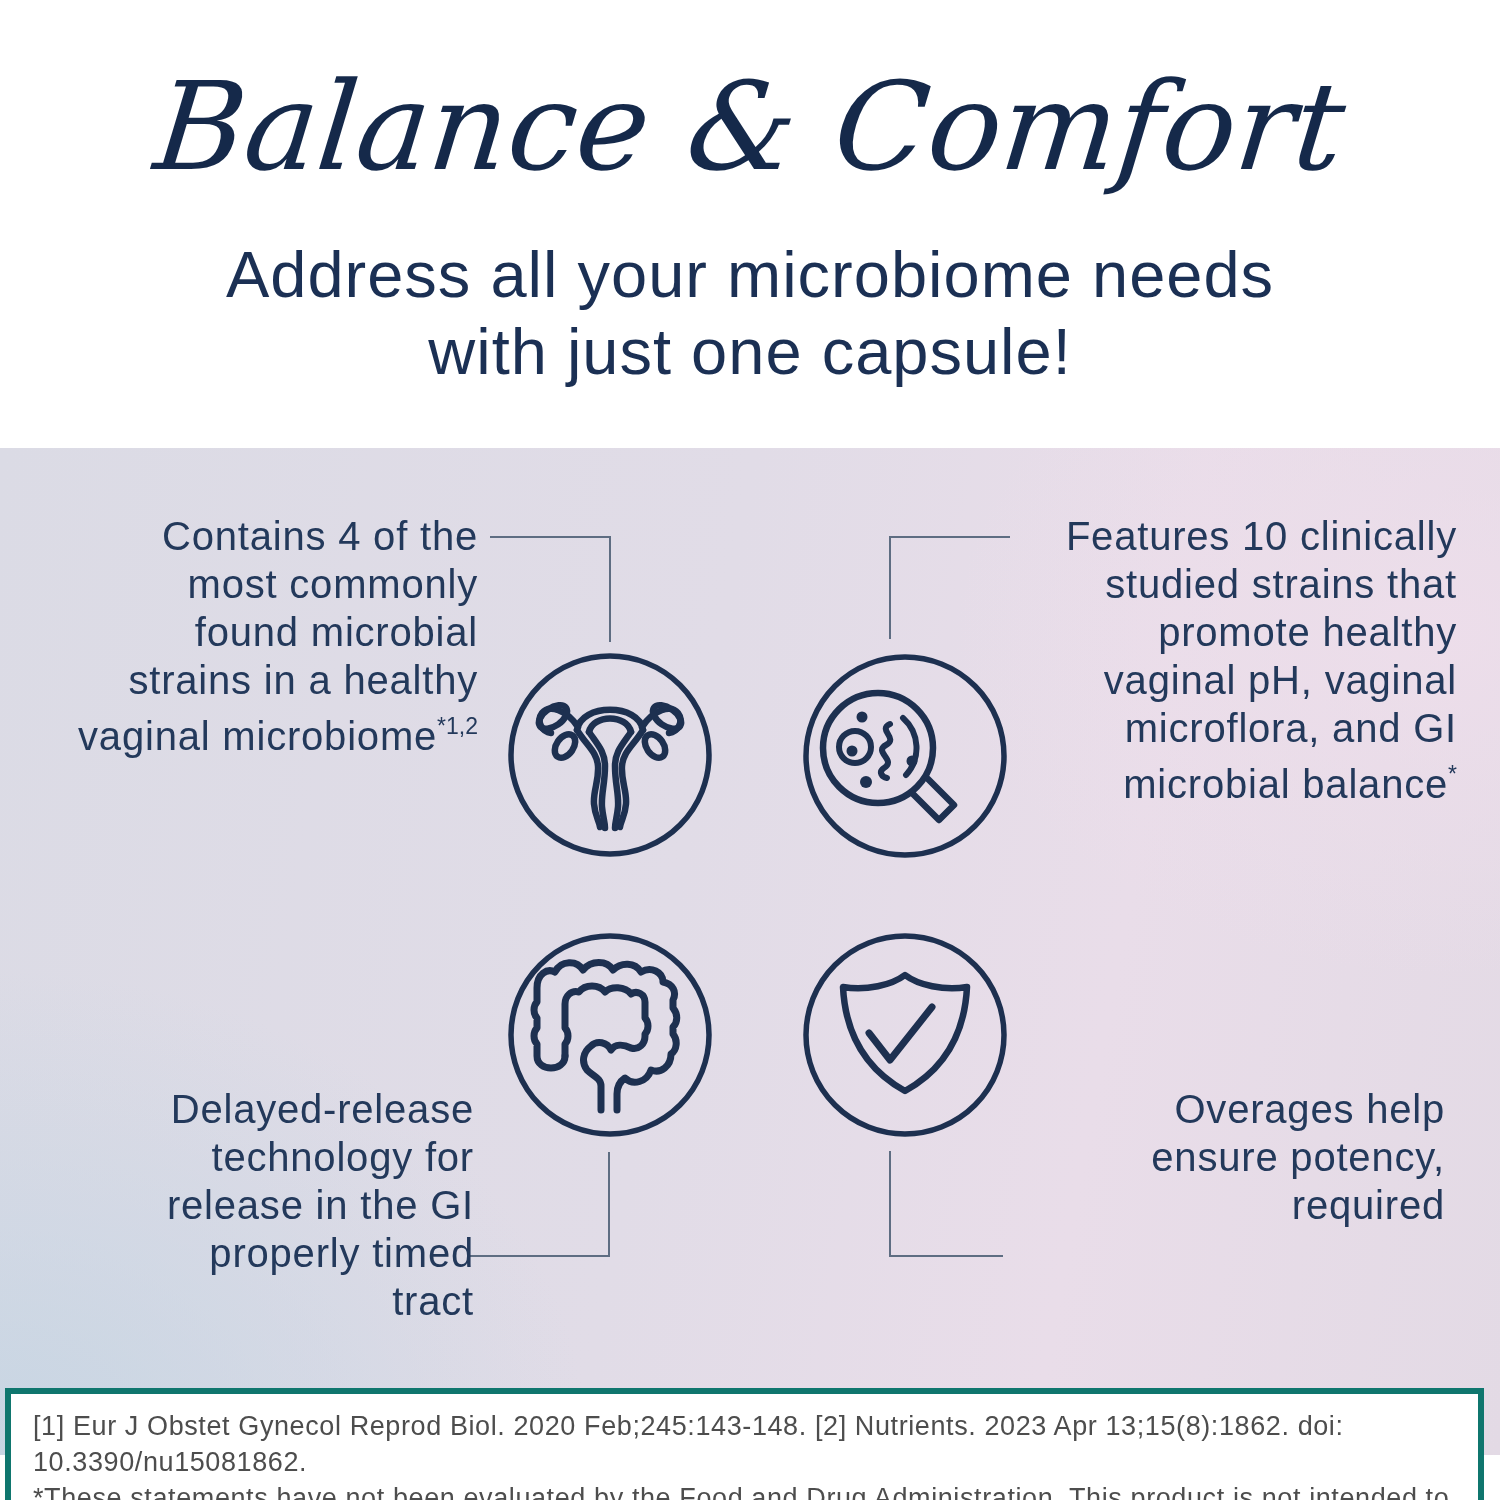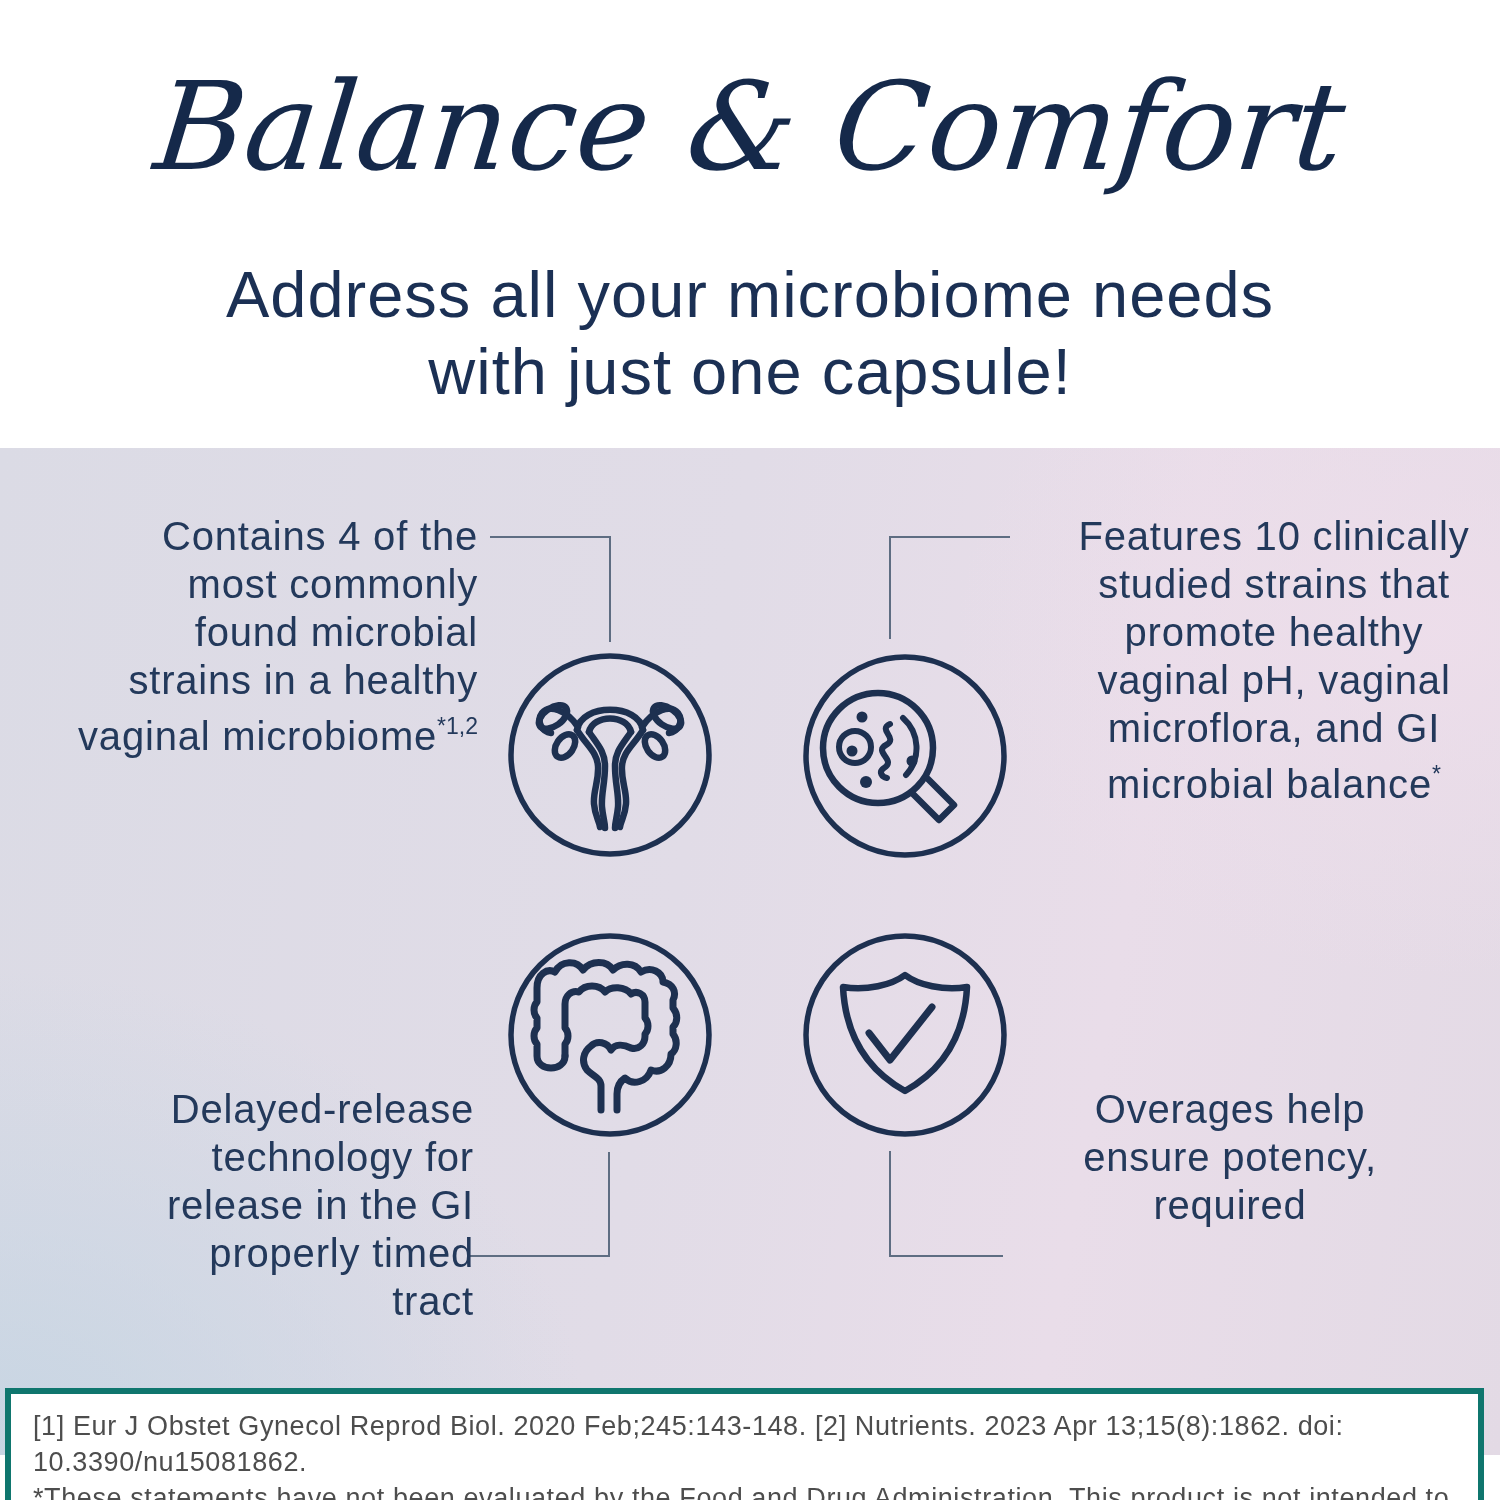--- a/index.html
+++ b/index.html
@@ -1,37 +1,37 @@
 <!DOCTYPE html>
 <html><head>
 <meta charset="utf-8">
 <style>
   html,body{margin:0;padding:0;background:#ffffff;}
   .canvas{position:relative;width:1500px;height:1500px;background:#ffffff;overflow:hidden;
           font-family:"Liberation Sans",sans-serif;}
   .script-title{position:absolute;top:42px;left:0;width:1500px;text-align:center;
     font-family:"DejaVu Serif",serif;font-style:italic;font-size:122px;line-height:170px;
     color:#15294a;transform:skewX(-6deg);}
-  .headline{position:absolute;top:256px;left:0;width:1500px;text-align:center;
+  .headline{position:absolute;top:236px;left:0;width:1500px;text-align:center;
     font-size:65px;line-height:77px;color:#1b3054;letter-spacing:1px;font-weight:400;}
   .headline span{display:block;}
   .panel{position:absolute;left:0;top:448px;width:1500px;height:1007px;
     background:
       radial-gradient(ellipse 950px 780px at 0% 100%, rgba(198,213,227,0.95), rgba(198,213,227,0) 62%),
       radial-gradient(ellipse 700px 500px at 96% 18%, rgba(238,222,235,0.85), rgba(238,222,235,0) 70%),
       linear-gradient(100deg,#dbdbe5 0%,#e1dce7 45%,#e9dde9 72%,#e3dae5 100%);}
   .connector{position:absolute;}
   .c-tl{left:490px;top:536px;width:119px;height:104px;border-top:2px solid #5e6d82;border-right:2px solid #5e6d82;}
   .icon{position:absolute;width:210px;height:210px;}
   .tb{position:absolute;font-size:40px;line-height:48px;color:#23395b;letter-spacing:.8px;}
   .tb .fline{display:block;}
   .tb-tl{right:1022px;top:512px;width:430px;text-align:right;}
-  .tb-tr{left:1027px;top:512px;width:430px;text-align:center;margin-left:32px;}
+  .tb-tr{left:1027px;top:512px;width:430px;text-align:right;}
   .tb-bl{right:1026px;top:1085px;width:430px;text-align:right;}
-  .tb-br{left:1015px;top:1085px;width:430px;text-align:center;}
+  .tb-br{left:1015px;top:1085px;width:430px;text-align:right;}
   sup.fn{font-size:23px;letter-spacing:0;position:relative;top:-2px;}
   .footer{position:absolute;left:5px;top:1388px;width:1445px;height:73px;
     border:6px solid #0f766e;background:#ffffff;padding:14px 0 28px 22px;
     font-size:27px;line-height:36px;color:#4d4d4d;letter-spacing:.6px;}
   .footer span{display:block;}
   svg .ln{fill:none;stroke:#1d3050;stroke-linecap:round;stroke-linejoin:round;}
 </style>
 </head>
 <body>
 

